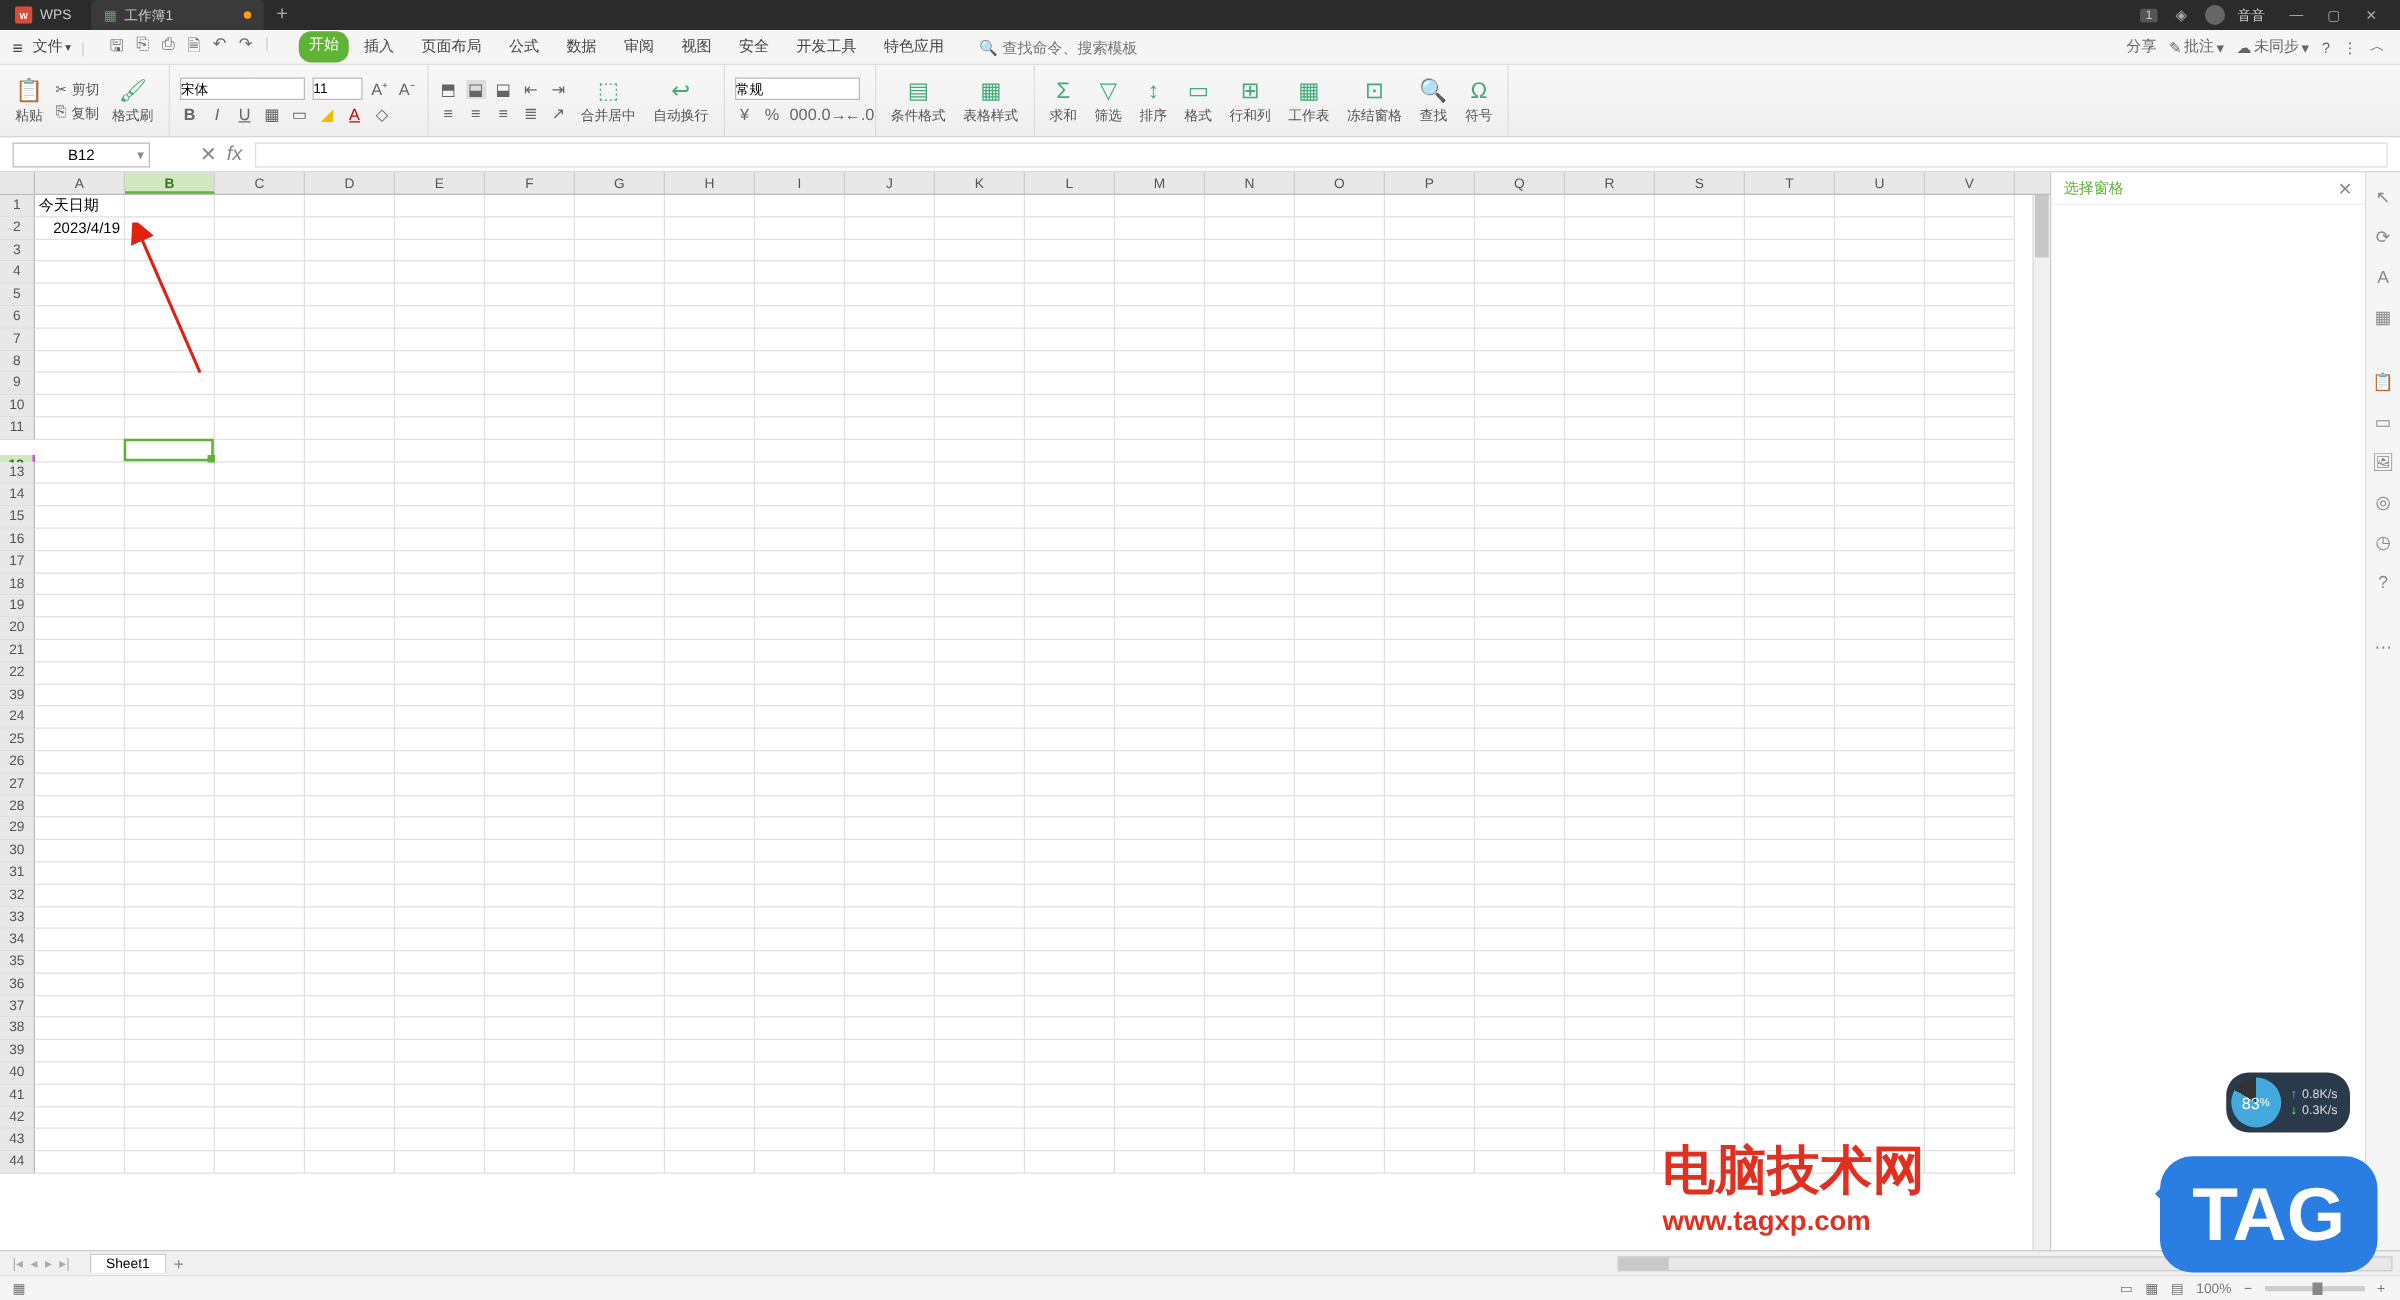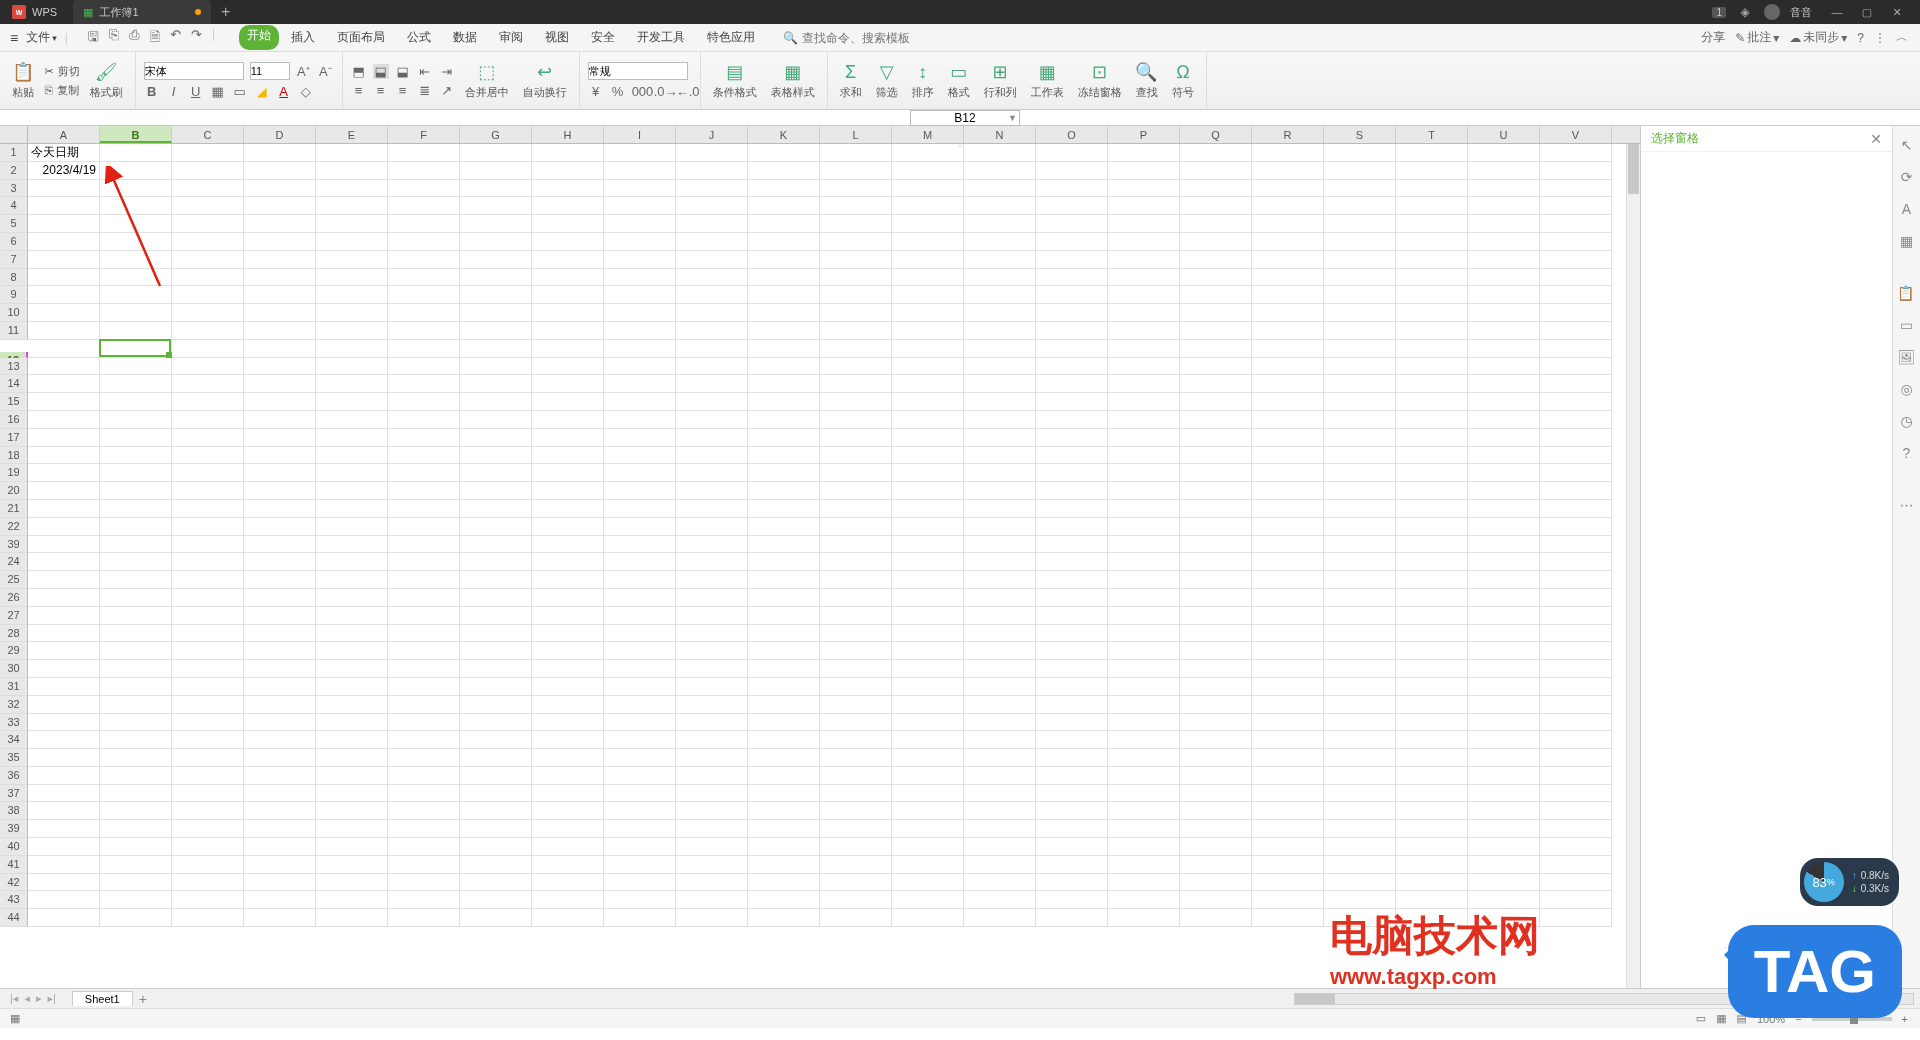--- a/index.html
+++ b/index.html
@@ -45,21 +45,21 @@
 .ribbon .smallrow .sb { display: flex; align-items: center; gap: 4px; font-size: 11px; }
 .ribbon .font-select { border: 1px solid #bbb; font-size: 11px; height: 18px; background: #fff; }
 .ribbon .font-name { width: 100px; }
 .ribbon .font-size { width: 40px; }
 .ribbon .icrow { display: flex; gap: 6px; align-items: center; }
 .ribbon .icrow .ic { font-size: 13px; color: #666; width: 16px; text-align: center; }
 .ribbon .col2 { display: flex; flex-direction: column; gap: 4px; justify-content: center; }
 .ribbon .num-select { border: 1px solid #bbb; font-size: 11px; height: 18px; width: 100px; background: #fff; }
 
 
-.fbar { height: 16px; background: #fff; border-bottom: 1px solid #ccc; display: flex; align-items: center; flex-direction: column; }
+.fbar { height: 28px; background: #fff; border-bottom: 1px solid #ccc; display: flex; align-items: center; }
 .fbar .namebox { width: 110px; height: 20px; border: 1px solid #bbb; margin-left: 10px; display: flex; align-items: center; justify-content: center; font-size: 12px; background: #fff; position: relative; }
 .fbar .namebox .dd { position: absolute; right: 2px; font-size: 9px; color: #888; }
 .fbar .fx { margin-left: 40px; display: flex; align-items: center; gap: 8px; color: #888; }
 .fbar .fx-input { flex: 1; height: 20px; border: 1px solid #ddd; margin: 0 10px; background: #fff; }
 
 
 .main { display: flex; height: calc(100% - 24px - 28px - 58px - 28px - 20px - 20px); }
 
 
 .sheet-wrap { flex: 1; position: relative; overflow: hidden; display: flex; flex-direction: column; }
@@ -1538,21 +1538,21 @@
       </span>
     <span>+</span>
   </div>
 </div>
 
 <div class="watermark1" style="right:380px; bottom:50px">
   <span>电脑技术网</span>
   <span class="sub">www.tagxp.com</span>
 </div>
 <div class="tag-bubble" style="right:18px; bottom:22px">TAG</div>
-<div class="gauge" style="right:21px; top:858px">
+<div class="gauge" style="right:40px; top:858px">
   <div class="circle">
       <span>83</span>
       <span style="font-size:9px">%</span>
     </div>
   <div class="nets">
     <div class="up">0.8K/s</div>
     <div class="down">0.3K/s</div>
   </div>
 </div>
 

